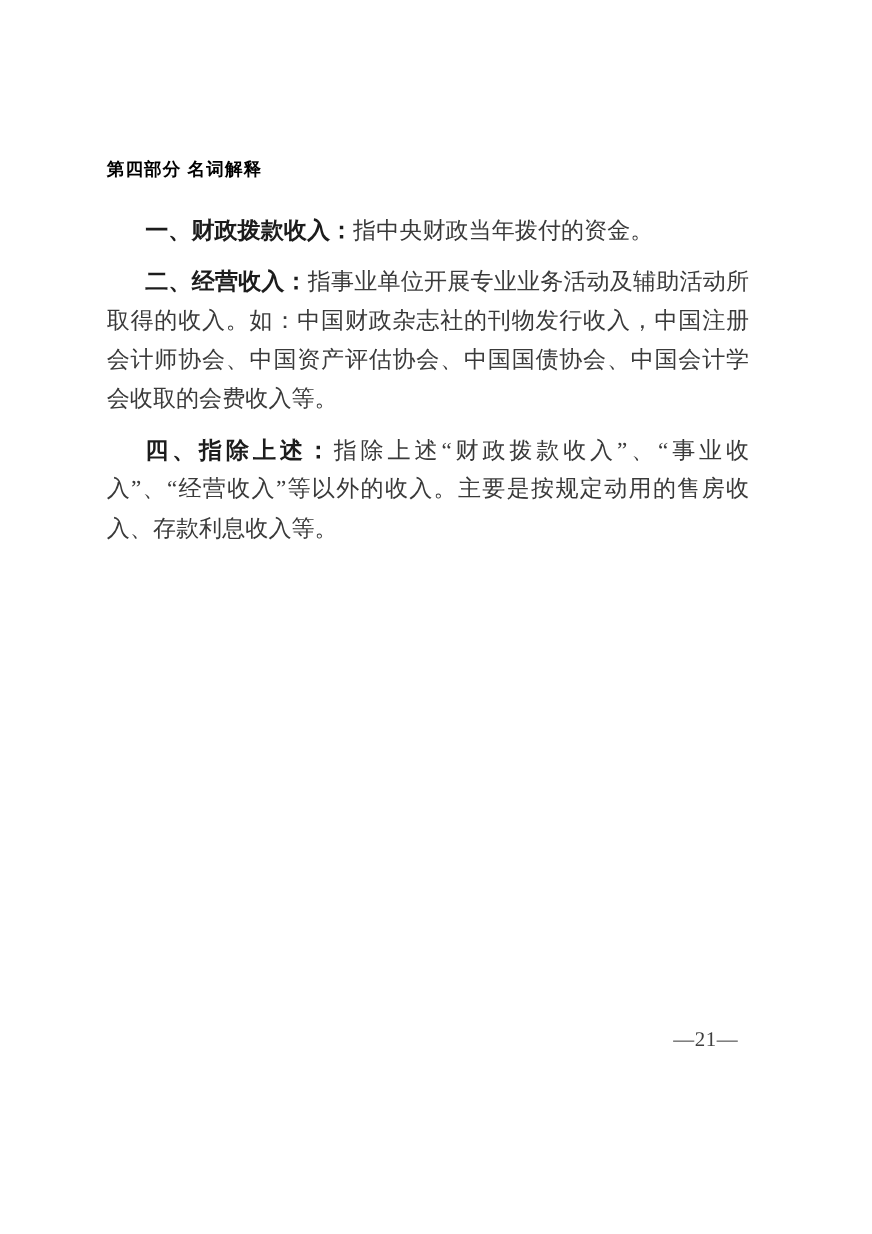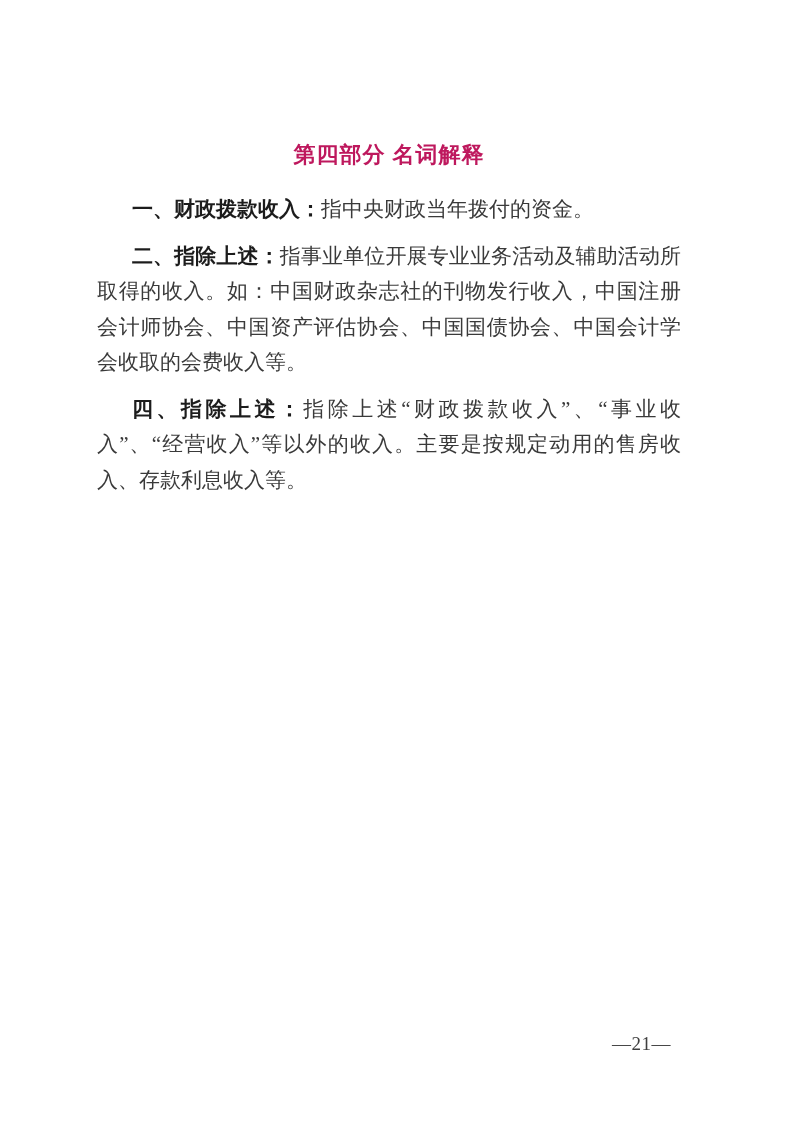--- a/index.html
+++ b/index.html
@@ -17,26 +17,26 @@
   }
   .content {
     position: absolute;
     left: 97px;
     top: 137px;
     width: 584px;
   }
   .doc-title {
     margin: 0 0 19px 0;
     padding: 0;
-    text-align: center;
+    text-align: left;
     font-family: "Liberation Sans", "DejaVu Sans", sans-serif;
     font-weight: 700;
-    font-size: 22px;
+    font-size: 16px;
     line-height: 36px;
-    color: #be185d;
+    color: #000000;
     letter-spacing: 1px;
   }
   .term-para {
     margin: 0 0 11px 0;
     padding: 0;
     font-size: 21px;
     line-height: 35.5px;
     color: #3a3a3a;
     text-align: justify;
     text-indent: 35px;
@@ -44,21 +44,21 @@
   }
   .term-label {
     font-weight: 700;
     color: #1c1c1c;
   }
   .term-def {
     font-weight: 400;
   }
   .page-number {
     position: absolute;
-    top: 1034px;
+    top: 936px;
     left: 612px;
     font-size: 19px;
     line-height: 20px;
     color: #3f3f3f;
     letter-spacing: 0.5px;
     font-family: "Liberation Serif", "DejaVu Serif", serif;
   }
 </style>
 </head>
 <body>
@@ -66,21 +66,21 @@
 <div class="page">
   <div class="content">
 
     <h1 class="doc-title">第四部分 名词解释</h1>
 
     <p class="term-para">
       <span class="term-label">一、财政拨款收入：</span><span class="term-def">指中央财政当年拨付的资金。</span>
     </p>
 
     <p class="term-para">
-      <span class="term-label">二、指除上述：</span><span class="term-def">指事业单位开展专业业务活动及辅助活动所取得的收入。如：中国财政杂志社的刊物发行收入，中国注册会计师协会、中国资产评估协会、中国国债协会、中国会计学会收取的会费收入等。</span>
+      <span class="term-label">二、经营收入：</span><span class="term-def">指事业单位开展专业业务活动及辅助活动所取得的收入。如：中国财政杂志社的刊物发行收入，中国注册会计师协会、中国资产评估协会、中国国债协会、中国会计学会收取的会费收入等。</span>
     </p>
 
 
     <p class="term-para">
       <span class="term-label">四、指除上述：</span><span class="term-def">指除上述“财政拨款收入”、“事业收入”、“经营收入”等以外的收入。主要是按规定动用的售房收入、存款利息收入等。</span>
     </p>
 
 
 
   </div>

